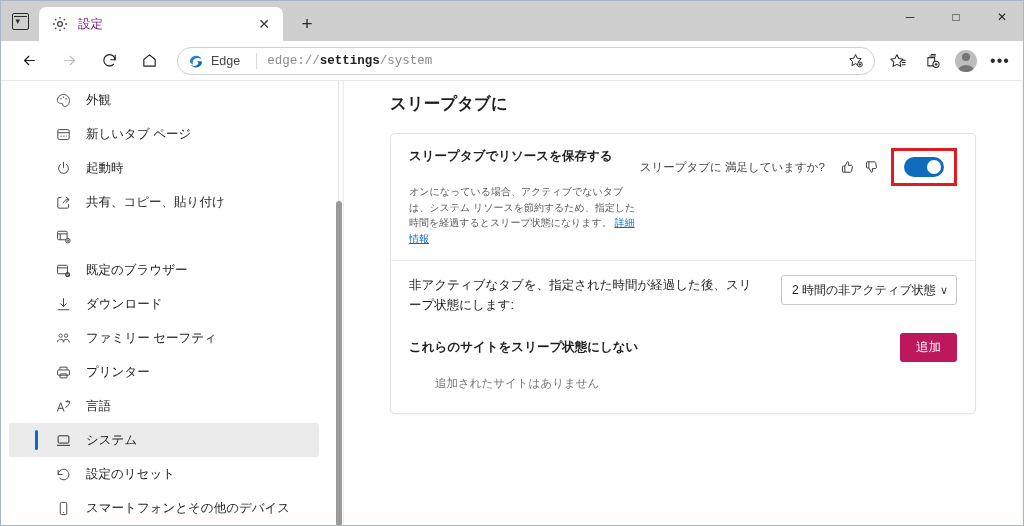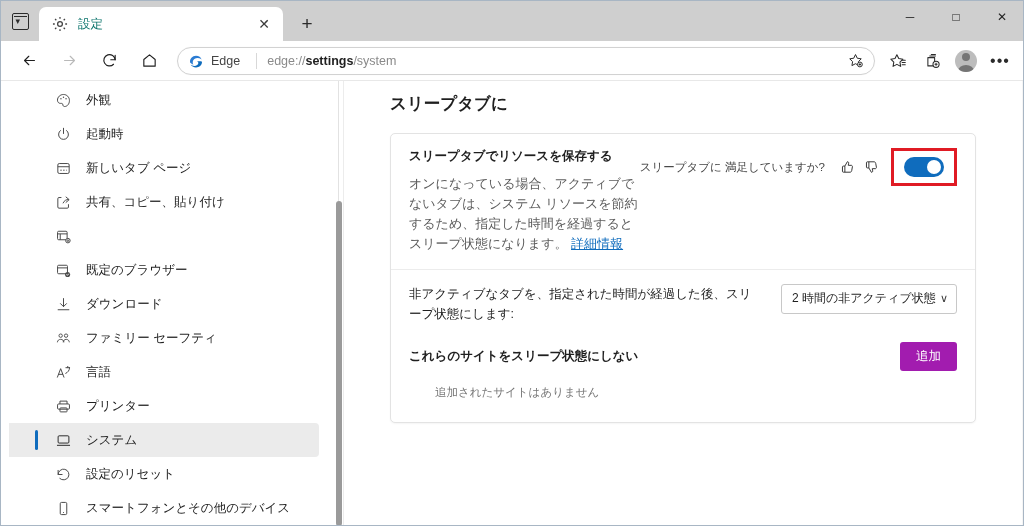--- a/index.html
+++ b/index.html
@@ -45,21 +45,21 @@
     width: 244px; height: 34px;
     background: #ffffff;
     border-radius: 7px 7px 0 0;
     display: flex; align-items: center;
     padding: 0 8px 0 12px;
     position: relative;
   }
   .tab .favicon { width: 18px; height: 18px; flex: 0 0 18px; margin-right: 9px; }
   .tab .title {
     flex: 1 1 auto;
-    font-size: 12.5px; color: #0f766e;
+    font-size: 12.5px; color: #701a75;
     white-space: nowrap; overflow: hidden; text-overflow: ellipsis;
   }
   .tab .closebtn {
     width: 22px; height: 22px; flex: 0 0 22px;
     display: flex; align-items: center; justify-content: center;
     font-size: 14px; color: #3b3b3b; line-height: 1; border-radius: 3px;
   }
   .newtab {
     width: 34px; height: 30px; margin-left: 7px; margin-bottom: 2px;
     display: flex; align-items: center; justify-content: center;
@@ -95,21 +95,21 @@
     margin: 0 6px 0 10px;
     background: #ffffff;
     border: 1px solid #d2d2d2; border-radius: 14px;
     display: flex; align-items: center;
     padding: 0 6px 0 10px;
     box-shadow: 0 0 0 0.5px rgba(0,0,0,0.02);
   }
   .omnibox .edgelogo { width: 16px; height: 16px; flex: 0 0 16px; margin-right: 7px; }
   .omnibox .brand { font-size: 12.5px; color: #444; margin-right: 16px; }
   .omnibox .sep { width: 1px; height: 16px; background: #d8d8d8; margin-right: 10px; }
-  .omnibox .url { font-size: 12.5px; color: #8a8a8a; white-space: nowrap; }
+  .omnibox .url { font-size: 12.5px; color: #8a8a8a; white-space: nowrap; font-family: Liberation Mono, monospace; }
   .omnibox .url b { color: #1f1f1f; font-weight: 700; }
   .omnibox .star { margin-left: auto; width: 26px; height: 24px;
     display: flex; align-items: center; justify-content: center; }
 
   .toolicon {
     width: 34px; height: 32px;
     display: flex; align-items: center; justify-content: center;
     border-radius: 4px;
   }
   .toolicon.last { margin-right: 8px; }
@@ -191,22 +191,22 @@
     box-shadow: 0 1px 2px rgba(0,0,0,0.045);
   }
   .card-row {
     padding: 14px 18px 14px 18px;
     display: flex; align-items: flex-start;
   }
   .card-row + .card-row { border-top: 1px solid #ececec; }
   .row-main { flex: 1 1 auto; min-width: 0; }
   .row-title { font-size: 12.5px; color: #1f1f1f; font-weight: 600; }
   .row-desc {
-    font-size: 13px; color: #5c5c5c; line-height: 1.55;
-    margin-top: 9px; max-width: 320px;
+    font-size: 10px; color: #5c5c5c; line-height: 1.55;
+    margin-top: 19px; max-width: 320px;
   }
   .row-desc a { color: #0f6cbd; text-decoration: underline; }
   .row-side { display: flex; align-items: center; gap: 0; flex: 0 0 auto; }
   .feedback-q { font-size: 11.5px; color: #444; margin-right: 10px; white-space: nowrap; }
   .fbicon {
     width: 24px; height: 24px;
     display: flex; align-items: center; justify-content: center;
   }
 
   .toggle {
@@ -231,21 +231,21 @@
     background: #ffffff;
     display: flex; align-items: center;
     padding: 0 8px 0 10px; flex: 0 0 176px;
     margin-left: 14px;
   }
   .select .val { font-size: 12px; color: #1f1f1f; white-space: nowrap; flex: 1 1 auto; }
   .select .chev { font-size: 11px; color: #3a3a3a; margin-left: 4px; }
   .label-2line { font-size: 12.5px; color: #1f1f1f; line-height: 1.6; max-width: 350px; }
 
   .addbtn {
-    background: #a21caf; color: #ffffff;
+    background: #be185d; color: #ffffff;
     font-size: 12.5px; border: none; border-radius: 3px;
     padding: 6px 16px; flex: 0 0 auto; margin-left: 14px;
     font-family: inherit;
   }
   .empty-note { font-size: 11.5px; color: #767676; margin: 14px 0 18px 26px; }
 
   .sect2 { margin-top: 26px; }
   .sect2-title { font-size: 16.5px; color: #1f1f1f; font-weight: 600; }
   .devrow {
     width: 586px; margin-top: 22px;
@@ -368,37 +368,37 @@
               <circle cx="8.4" cy="9.6" r="1" fill="#4a4a4a" stroke="none"></circle>
               <circle cx="12" cy="7.4" r="1" fill="#4a4a4a" stroke="none"></circle>
               <circle cx="15.6" cy="9.6" r="1" fill="#4a4a4a" stroke="none"></circle>
             </svg>
           </span>
           <span class="slabel">外観</span>
         </div>
 
         <div class="sideitem">
           <span class="sico">
-            <svg width="17" height="17" viewBox="0 0 24 24" fill="none" stroke="#4a4a4a" stroke-width="1.4" stroke-linecap="round">
-              <path d="M7.6 6.4a7 7 0 1 0 8.8 0"></path>
-                <path d="M12 3.2v7.4"></path>
-            </svg>
-          </span>
-          <span class="slabel">起動時</span>
-        </div>
-
-        <div class="sideitem">
-          <span class="sico">
             <svg width="17" height="17" viewBox="0 0 24 24" fill="none" stroke="#4a4a4a" stroke-width="1.4">
               <rect x="4" y="5" width="16" height="14" rx="2"></rect>
               <path d="M4 9.5h16"></path>
                 <path d="M7.5 14.4h9" stroke-dasharray="2 2"></path>
             </svg>
           </span>
           <span class="slabel">新しいタブ ページ</span>
+        </div>
+
+        <div class="sideitem">
+          <span class="sico">
+            <svg width="17" height="17" viewBox="0 0 24 24" fill="none" stroke="#4a4a4a" stroke-width="1.4" stroke-linecap="round">
+              <path d="M7.6 6.4a7 7 0 1 0 8.8 0"></path>
+                <path d="M12 3.2v7.4"></path>
+            </svg>
+          </span>
+          <span class="slabel">起動時</span>
         </div>
 
         <div class="sideitem">
           <span class="sico">
             <svg width="17" height="17" viewBox="0 0 24 24" fill="none" stroke="#4a4a4a" stroke-width="1.4" stroke-linecap="round" stroke-linejoin="round">
               <path d="M8.5 5H5.6A1.6 1.6 0 0 0 4 6.6v11.8A1.6 1.6 0 0 0 5.6 20h11.8a1.6 1.6 0 0 0 1.6-1.6V15"></path>
               <path d="M11.5 12.6c1.6-3.6 4.6-4.8 7.4-4.9"></path>
               <path d="M15.6 4.3 20 8l-4.4 3.8"></path>
             </svg>
           </span>
@@ -445,37 +445,37 @@
                 <circle cx="15.6" cy="8" r="2.4"></circle>
               <path d="M3.4 17.4c0-2.6 2.1-4.2 4.6-4.2s4.6 1.6 4.6 4.2"></path>
               <path d="M11.6 17.4c0-2.6 1.9-4.2 4.2-4.2 2.4 0 4.4 1.6 4.4 4.2"></path>
             </svg>
           </span>
           <span class="slabel">ファミリー セーフティ</span>
         </div>
 
         <div class="sideitem">
           <span class="sico">
-            <svg width="17" height="17" viewBox="0 0 24 24" fill="none" stroke="#4a4a4a" stroke-width="1.4" stroke-linecap="round">
-              <path d="M3.4 18.6 8 6.6l4.6 12M5.2 14.6h5.6"></path>
-              <path d="M15.4 5.2h5.2M18 5.2V3.4M20.6 5.2c0 3.8-2.6 6.8-5.4 8"></path>
-            </svg>
-          </span>
-          <span class="slabel">言語</span>
-        </div>
-
-        <div class="sideitem">
-          <span class="sico">
             <svg width="17" height="17" viewBox="0 0 24 24" fill="none" stroke="#4a4a4a" stroke-width="1.4" stroke-linejoin="round">
               <path d="M7 8.4V4.4h10v4"></path>
               <rect x="3.6" y="8.4" width="16.8" height="7.4" rx="1.6"></rect>
               <rect x="7" y="14" width="10" height="5.6" rx="1"></rect>
             </svg>
           </span>
           <span class="slabel">プリンター</span>
+        </div>
+
+        <div class="sideitem">
+          <span class="sico">
+            <svg width="17" height="17" viewBox="0 0 24 24" fill="none" stroke="#4a4a4a" stroke-width="1.4" stroke-linecap="round">
+              <path d="M3.4 18.6 8 6.6l4.6 12M5.2 14.6h5.6"></path>
+              <path d="M15.4 5.2h5.2M18 5.2V3.4M20.6 5.2c0 3.8-2.6 6.8-5.4 8"></path>
+            </svg>
+          </span>
+          <span class="slabel">言語</span>
         </div>
 
         <div class="sideitem active">
           <span class="sico">
             <svg width="17" height="17" viewBox="0 0 24 24" fill="none" stroke="#2b2b2b" stroke-width="1.4" stroke-linejoin="round">
               <rect x="4.4" y="5.4" width="15.2" height="10.2" rx="1.4"></rect>
               <path d="M2.8 18.8h18.4"></path>
             </svg>
           </span>
           <span class="slabel">システム</span>

